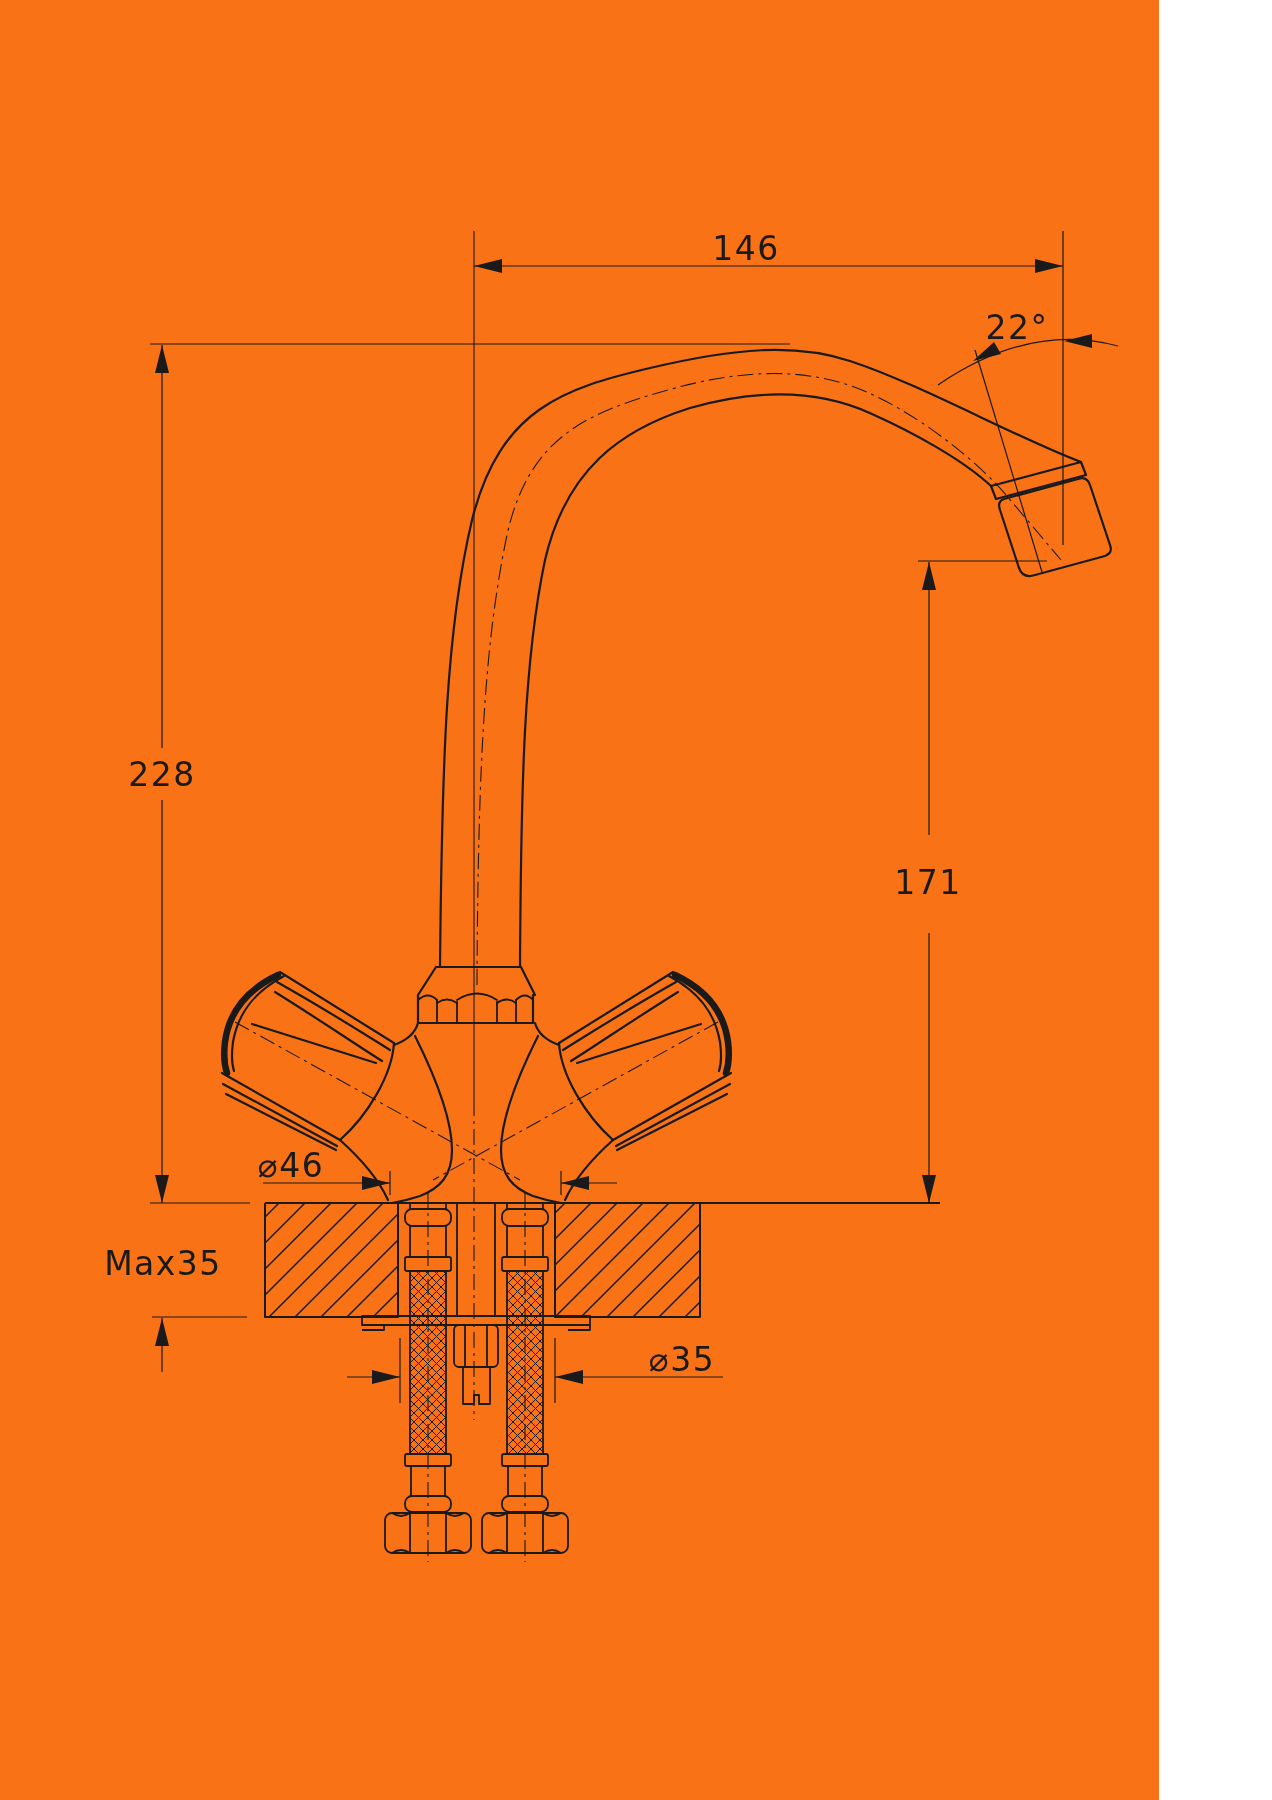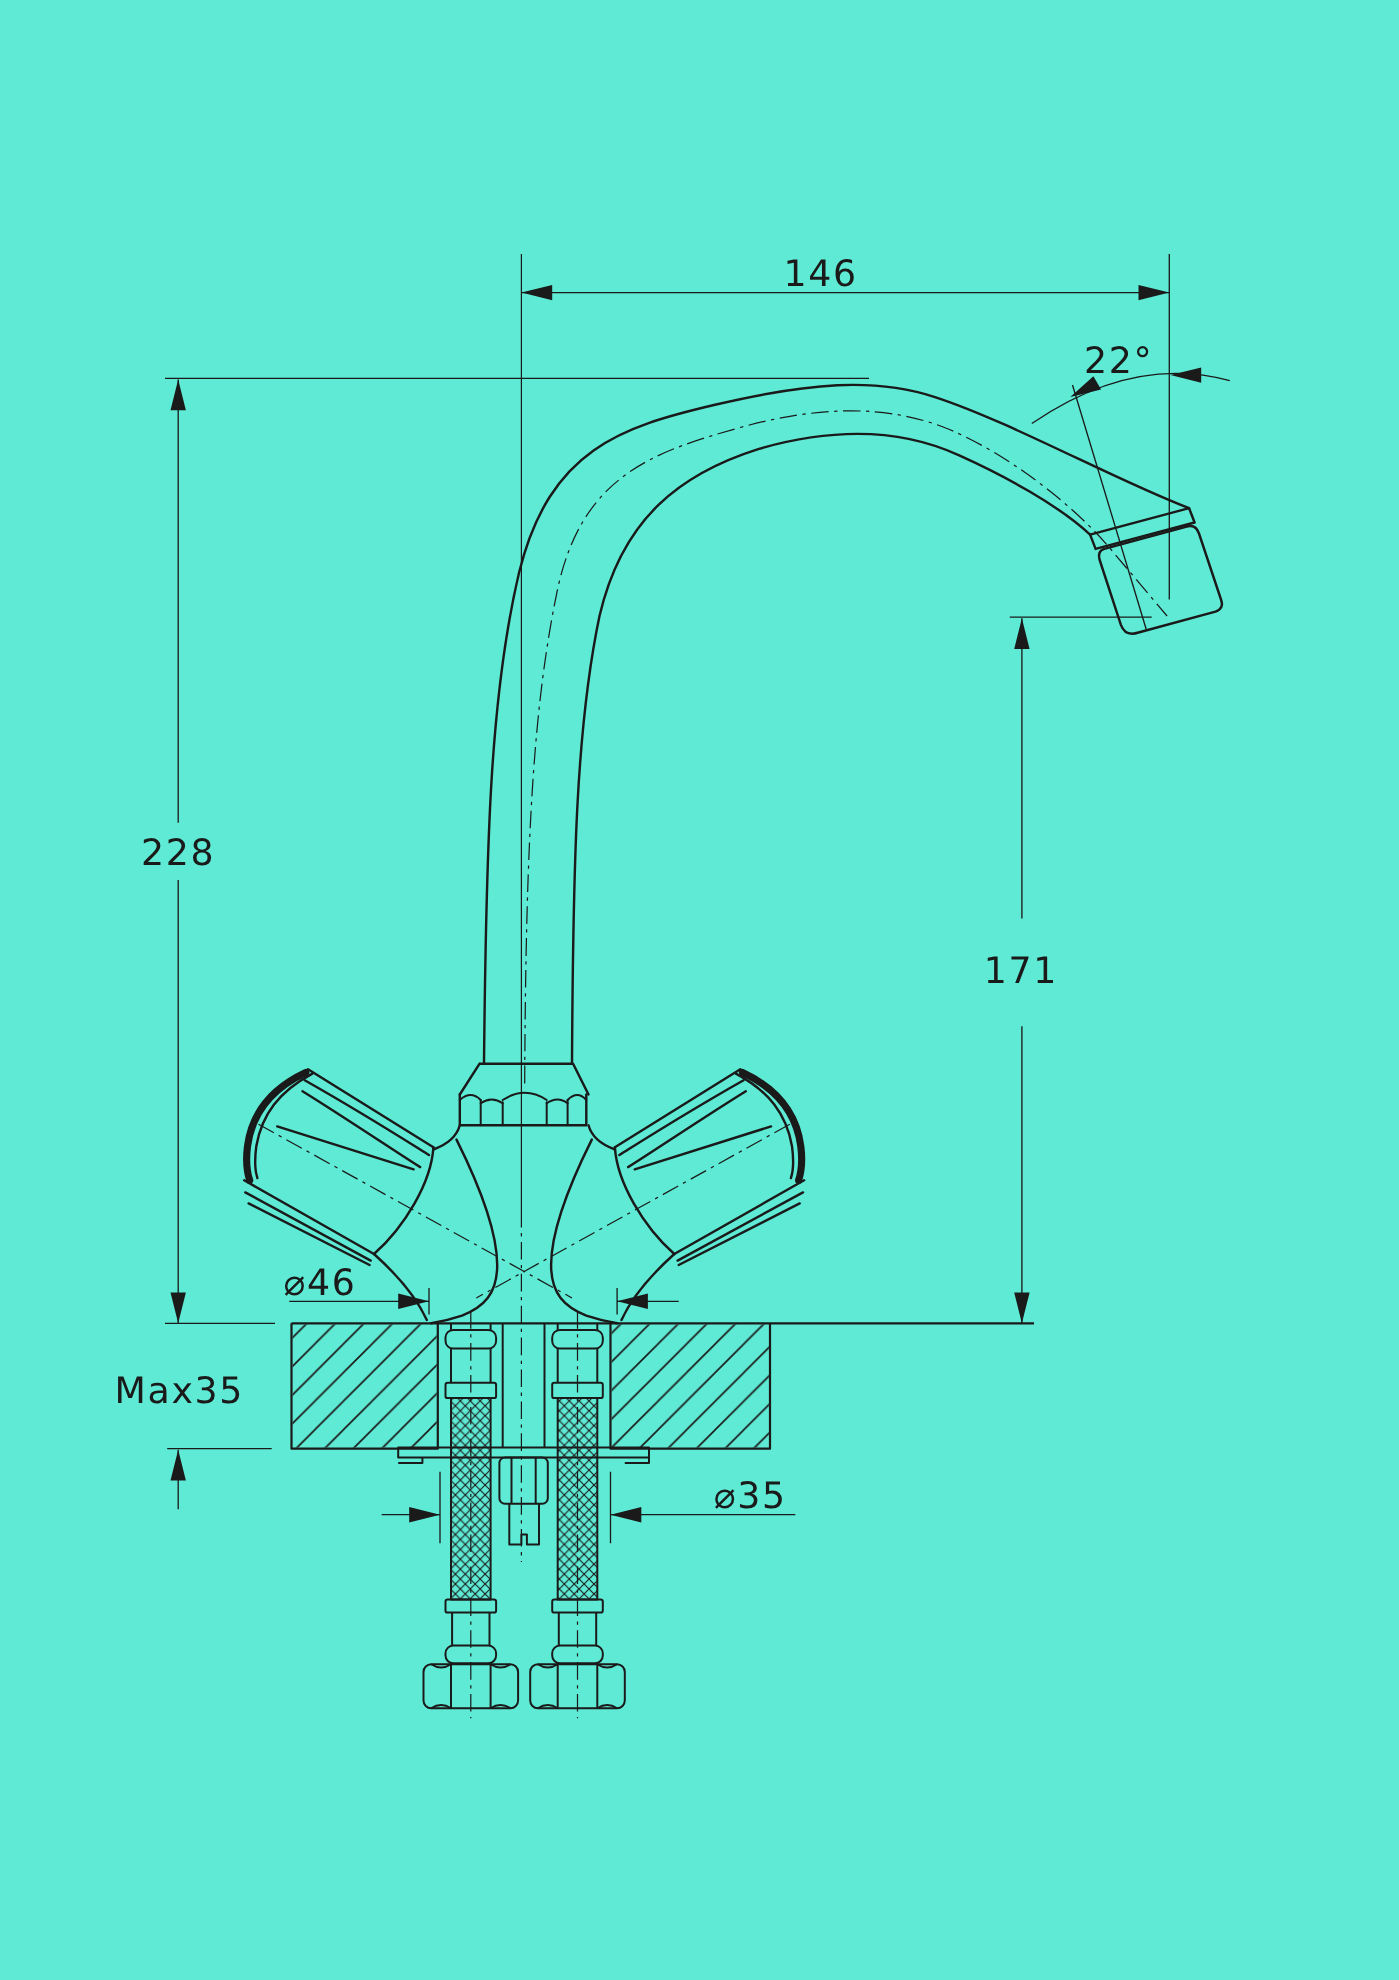--- a/index.html
+++ b/index.html
@@ -1,19 +1,19 @@
 <!DOCTYPE html>
 <html><head>
 <meta charset="utf-8">
 <style>
   html,body{margin:0;padding:0;background:#fff;}
   .sheet{
     position:relative;
-    width:1272px;height:1800px;
-    background:#5eead4;
+    width:1159px;height:1800px;
+    background:#f97316;
     font-family:"DejaVu Sans", sans-serif;
     overflow:hidden;
     text-decoration:underline;
   }
   svg{display:block;}
   .dim-text{
     font-family:"DejaVu Sans", sans-serif;
     font-size:33px;
     letter-spacing:1.5px;
     fill:#1a1a1a;

